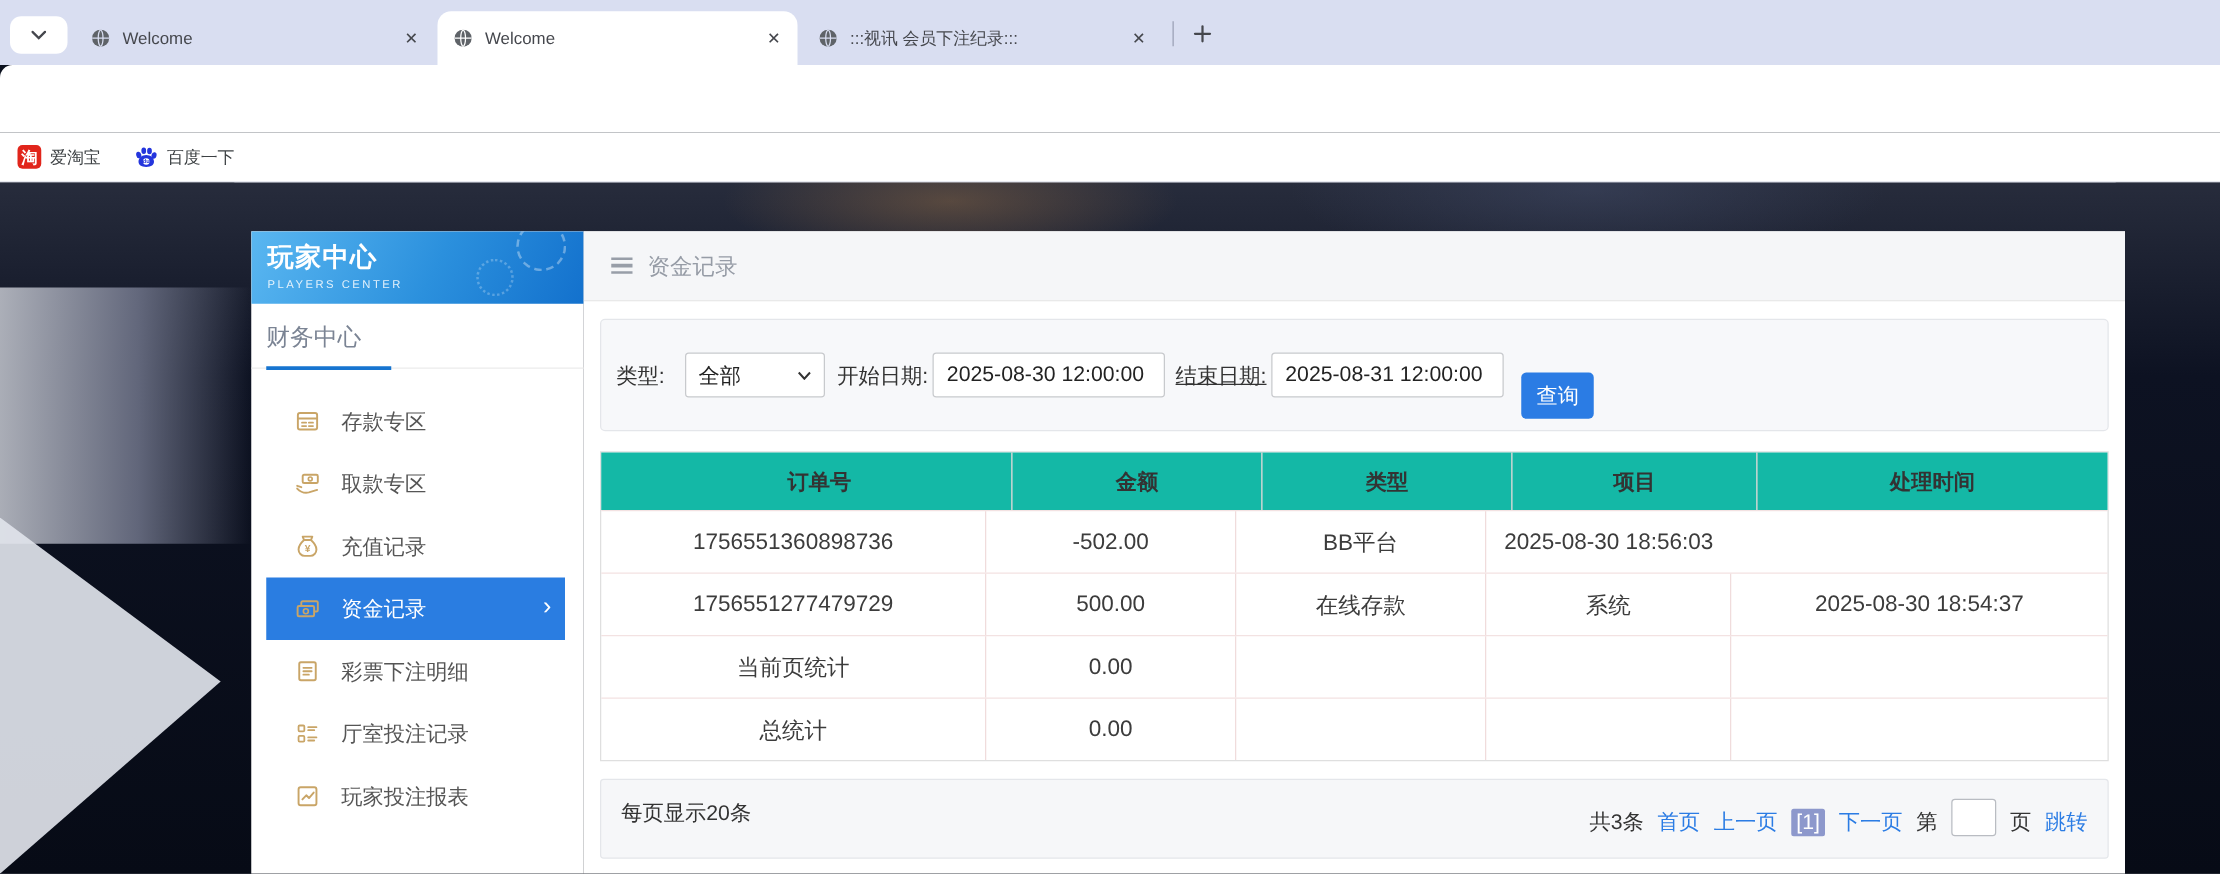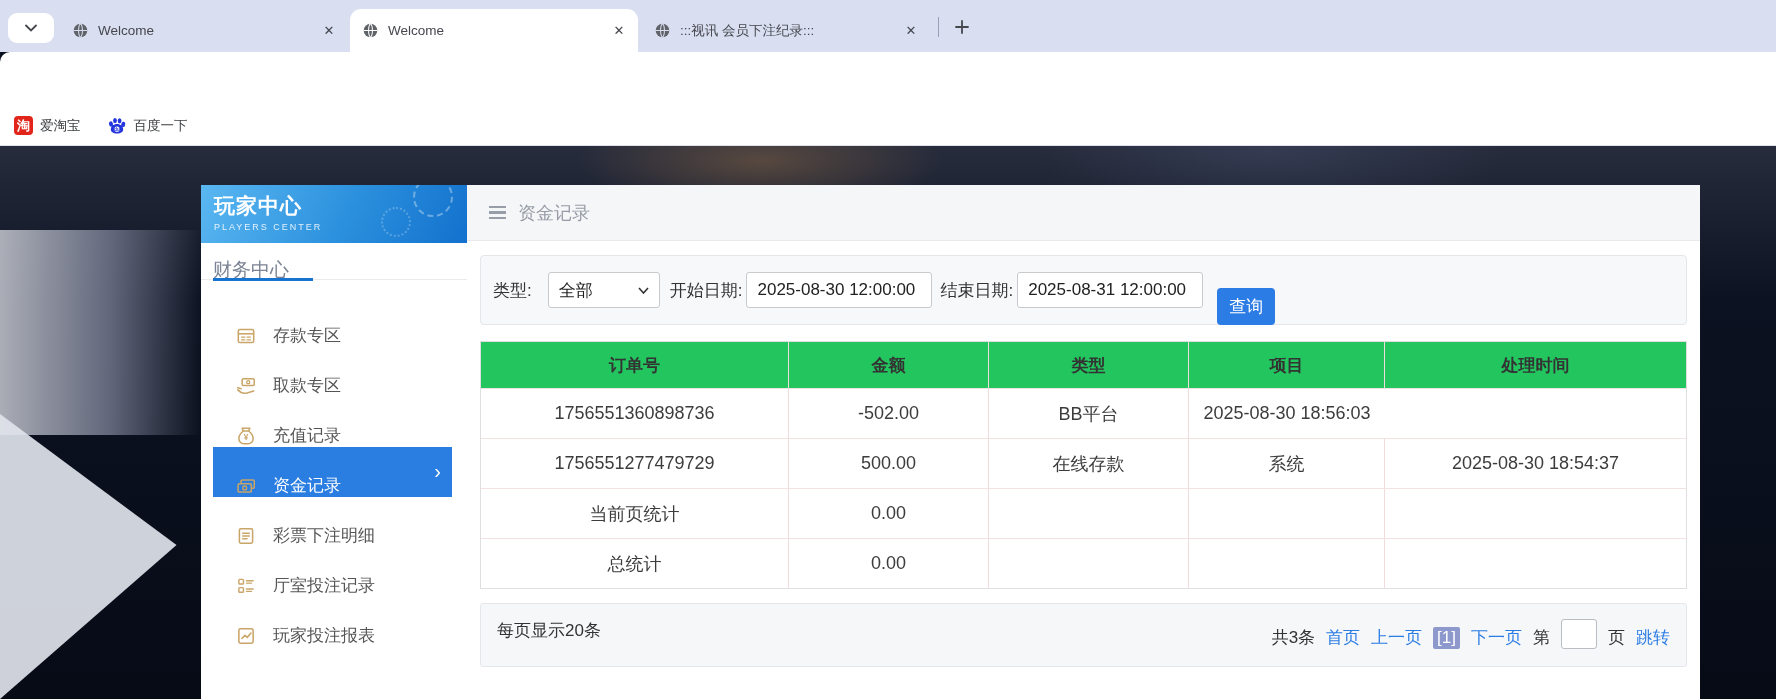--- a/index.html
+++ b/index.html
@@ -47,56 +47,56 @@
   
   .sidebar { position:absolute; left:201px; top:185px; width:266px; height:514px; background:#fff; overflow:hidden; }
   .sb-head { height:58px; background:linear-gradient(115deg,#5ab7f1 0%, #2b90dd 55%, #1371cd 100%);
              position:relative; padding:7px 0 0 13px; overflow:hidden; }
   .sb-head .t1 { color:#fff; font-size:21px; font-weight:bold; letter-spacing:1px; }
   .sb-head .t2 { color:rgba(255,255,255,.85); font-size:9px; letter-spacing:2px; margin-top:2px; }
   .sb-deco1 { position:absolute; right:14px; top:-8px; width:40px; height:40px; border:2px dashed rgba(255,255,255,.35);
               border-radius:50%; }
   .sb-deco2 { position:absolute; right:56px; top:22px; width:30px; height:30px; border:2px dotted rgba(255,255,255,.25);
               border-radius:50%; }
-  .sb-sec { position:relative; height:37px; margin:0 0 0 0; padding:14px 12px 0; border-bottom:1px solid #ebebeb; }
+  .sb-sec { position:relative; height:52px; margin:0 0 0 0; padding:14px 12px 0; border-bottom:1px solid #ebebeb; }
   .sb-sec .txt { font-size:19px; color:#7b8494; }
   .sb-sec .bar { position:absolute; left:12px; bottom:-2px; width:100px; height:3px; background:#1674d0; }
   .sb-menu { margin-top:17px; list-style:none; }
-  .sb-menu li { height:50px; display:flex; align-items:flex-end; padding-left:34px; color:#555;
+  .sb-menu li { height:50px; display:flex; align-items:center; padding-left:34px; color:#555;
                 font-size:17px; cursor:pointer; }
   .sb-menu li .ic { width:22px; height:22px; margin-right:16px; flex:none; display:flex; align-items:center; }
   .sb-menu li.sel { background:#2a7de1; color:#fff; margin:0 15px 0 12px; padding-left:22px; position:relative; }
   .sb-menu li.sel .chev { position:absolute; right:11px; top:50%; transform:translateY(-54%);
                           color:#fff; font-size:20px; }
 
   
   .panel { position:absolute; left:467px; top:185px; width:1233px; height:514px; background:#fff; overflow:hidden; }
   .p-head { height:56px; background:#f5f6f8; border-bottom:1px solid #e9e9e9; display:flex; align-items:center;
             padding-left:22px; }
   .burger { display:flex; flex-direction:column; gap:3px; cursor:pointer; }
   .burger div { width:17px; height:2.5px; background:#989ea8; }
   .p-title { margin-left:12px; font-size:18px; color:#969ca6; }
 
-  .filterbox { margin:14px 13px 0; height:70px; background:#f7f8fa; border:1px solid #e4e6ea; border-radius:4px;
+  .filterbox { margin:14px 13px 0; height:90px; background:#f7f8fa; border:1px solid #e4e6ea; border-radius:4px;
                display:flex; align-items:center; }
   .flabel { font-size:17px; color:#333; }
-  .l1 { margin-left:12px; } .l2 { margin-left:10px; } .l3 { margin-left:8px; }
+  .l1 { margin-left:12px; } .l2 { margin-left:10px; } .l3 { margin-left:8px;text-decoration:underline; }
   .fsel { margin-left:16px; width:112px; height:36px; background:#fff; border:1px solid #c8cacd; border-radius:3px;
           display:flex; align-items:center; padding:0 10px; font-size:17px; color:#222; cursor:pointer;
           justify-content:space-between; }
   .finput { margin-left:4px; width:186px; height:36px; background:#fff; border:1px solid #c8cacd; border-radius:3px;
             display:flex; align-items:center; padding:0 10px; font-size:17px; color:#222; }
   .fbtn { margin-left:14px; width:58px; height:37px; background:#2b7ce4; color:#fff; font-size:17px; border:none;
           border-radius:4px; cursor:pointer;margin-top:32px; }
 
   .tbl { margin:16px 13px 0; border:1px solid #dfdfdf; }
   .trow { display:grid; grid-template-columns:308px 200px 200px 196px 1fr; }
   .trow > div { display:flex; align-items:center; justify-content:center; border-right:1px solid #f0dcdc; }
   .trow > div:last-child { border-right:none; }
-  .thead { height:46px; background:#22c55e; font-size:17px; font-weight:bold; color:#333; }
+  .thead { height:46px; background:#14b8a6; font-size:17px; font-weight:bold; color:#333;padding-left:21px; }
   .tbody { height:50px; font-size:18px; color:#3c3c3c; border-top:1px solid #f3e2e2; }
 
   .pagebar { margin:14px 13px 0; height:64px; background:#f6f7f9; border:1px solid #e4e6ea; border-radius:3px;
              display:flex; justify-content:space-between; align-items:flex-start; padding:15px 16px 0; }
   .pp-left { font-size:17px; color:#333; }
   .pp-right { display:flex; align-items:flex-end; gap:11px; font-size:17px; color:#333; }
   .plink { color:#2b7ce4; cursor:pointer; }
   .pcur { background:#8d98cc; color:#fff; padding:1px 4px; border-radius:2px; }
   .pjump-in { width:36px; height:30px; background:#fff; border:1px solid #b9bcc2; border-radius:3px; }
 

